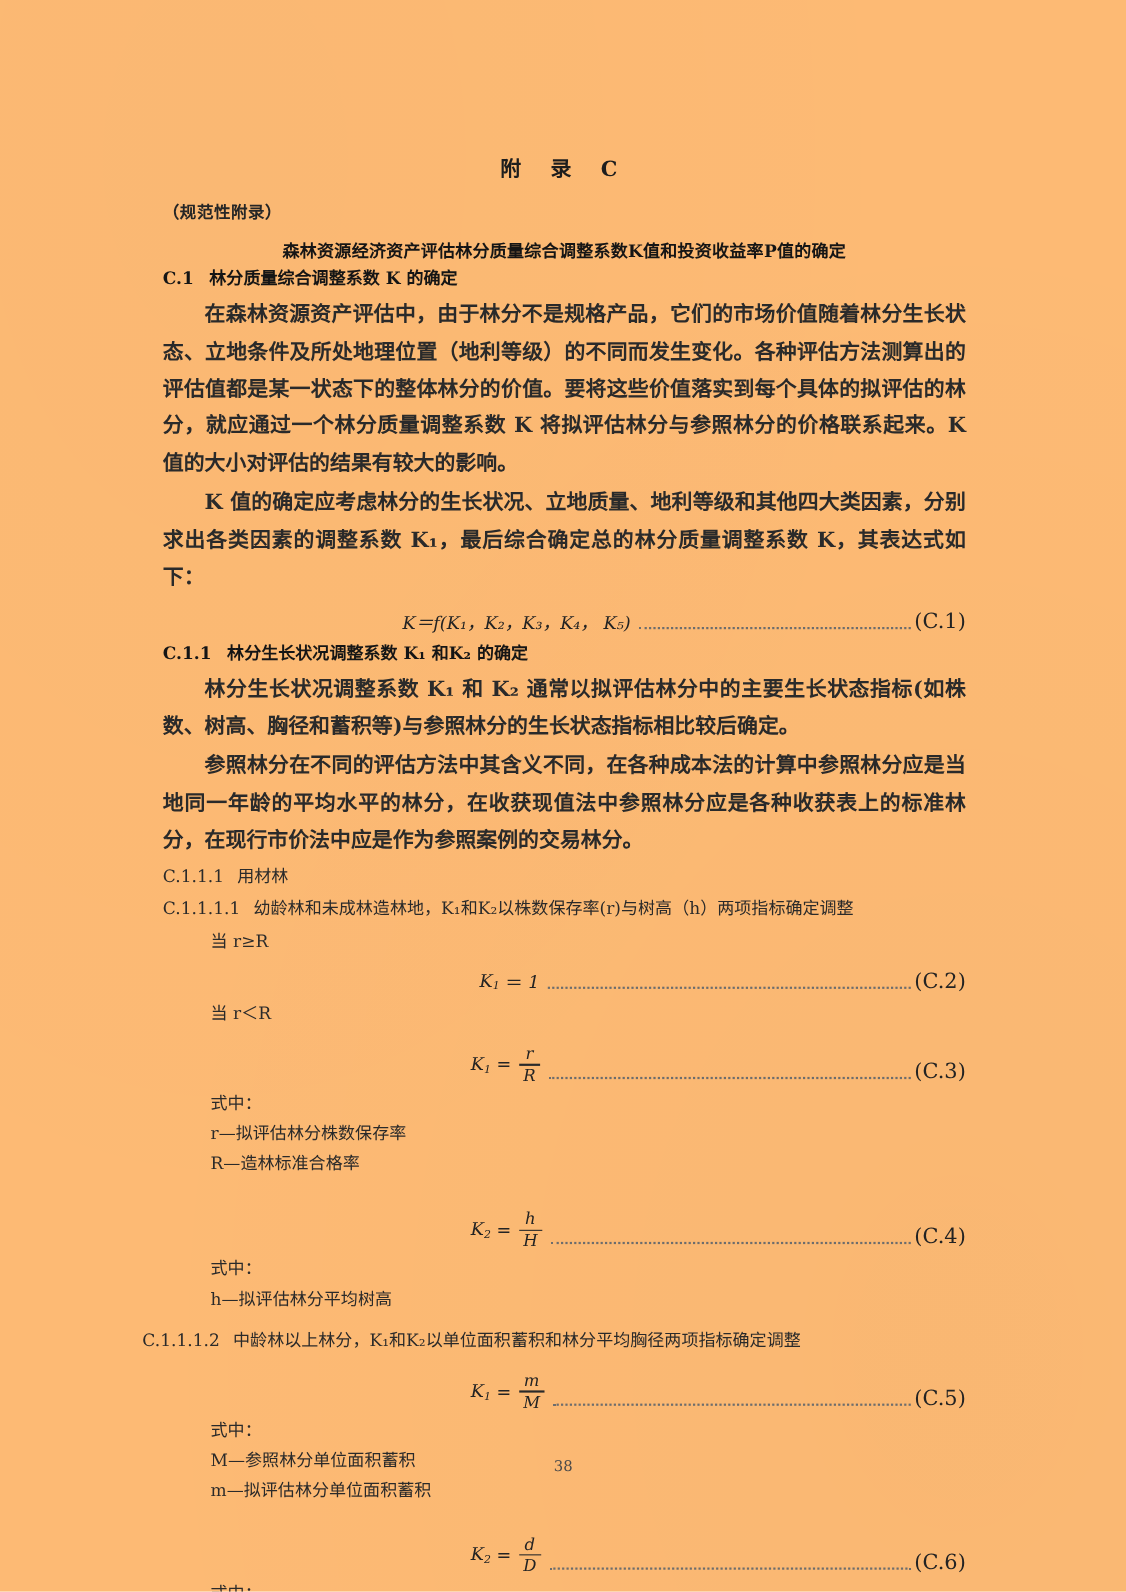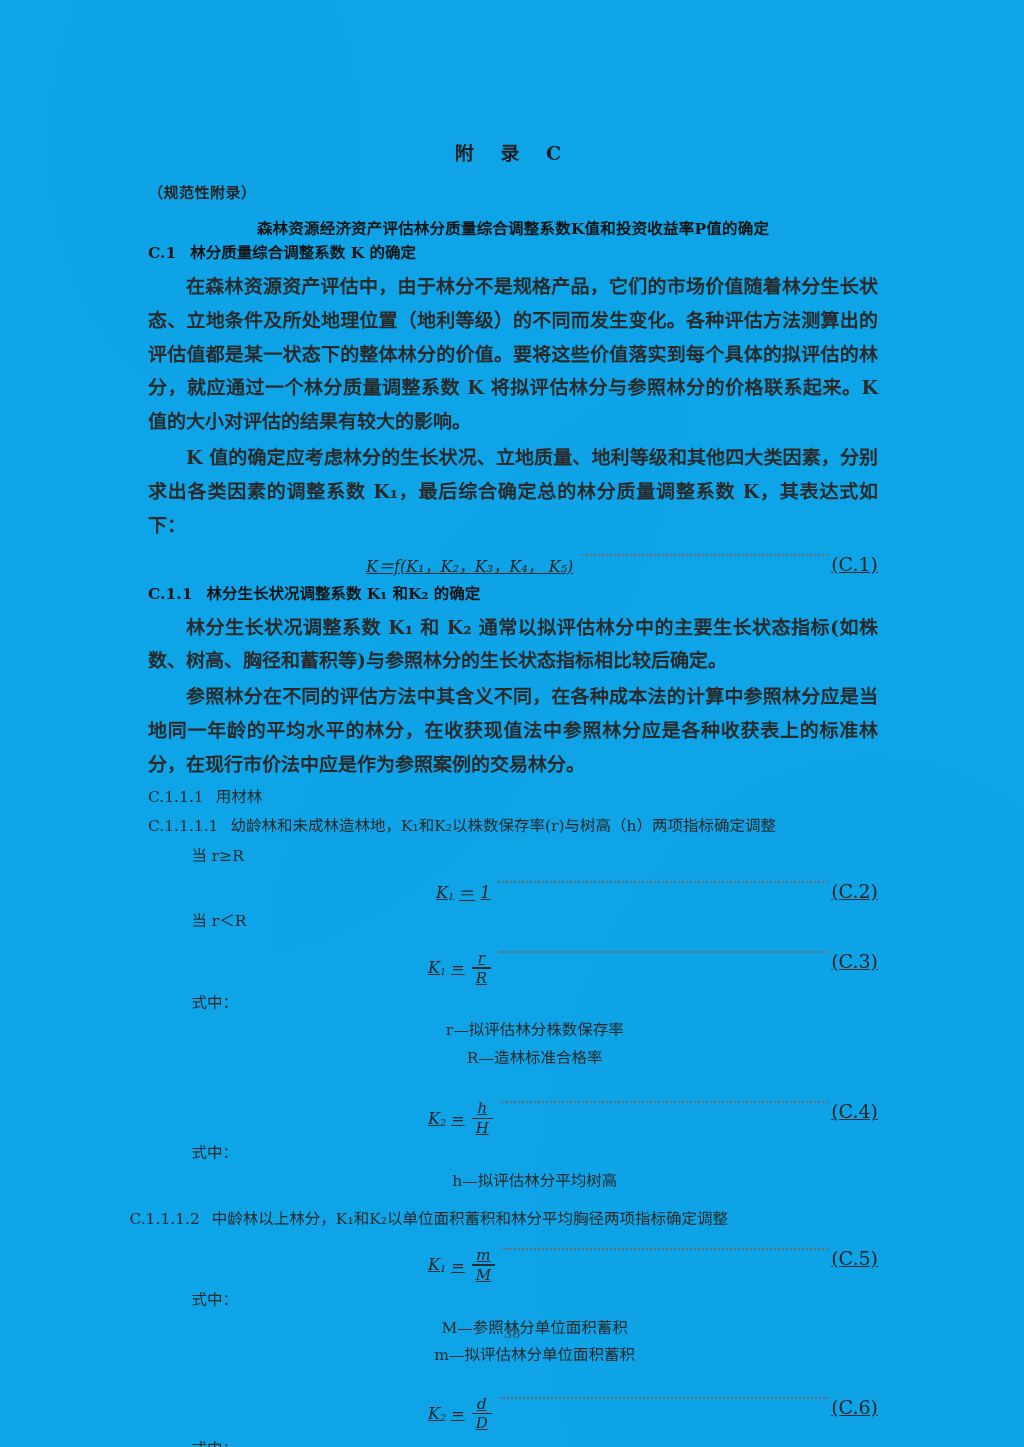--- a/index.html
+++ b/index.html
@@ -10,21 +10,21 @@
   }
   body {
     font-family: "DejaVu Serif", "Liberation Serif", serif;
     color: #2b2b2b;
   }
   .page {
     position: relative;
     width: 1024px;
     height: 1447px;
     margin: 0 auto;
-    background: #0ea5e9;
+    background: #fdba74;
     overflow: hidden;
     box-sizing: border-box;
   }
   
   .scan-tint {
     position: absolute;
     inset: 0;
     pointer-events: none;
     background:
       radial-gradient(ellipse at 20% 10%, rgba(0,0,0,0.012), rgba(0,0,0,0) 60%),
@@ -91,30 +91,29 @@
     filter: blur(0.3px);
   }
   .sub-line { margin: 0 0 2px 0; }
   .sub-line .num { margin-right: 12px; }
   .hang {
     padding-left: 2.1em;
     text-indent: -2.1em;
   }
   .cont-indent { padding-left: 2.8em; }
   .where { padding-left: 2.8em; margin-top: 2px; }
-  .sym { padding-left: 2.8em; text-align: center; }
+  .sym { padding-left: 2.8em; }
   .cond { padding-left: 2.8em; }
   .clause-indent { padding-left: 0.9em; }
   
   .formula-row {
     display: flex;
-    align-items: flex-start;
+    align-items: flex-end;
     margin: 10px 0 4px 0;
     filter: blur(0.3px);
-    text-decoration: underline;
   }
   .formula-row.tall { margin: 14px 0 4px 0; }
   .formula-spacer { flex: 0 0 auto; }
   .formula-expr {
     font-family: "DejaVu Serif", "Liberation Serif", serif;
     font-style: italic;
     font-size: 16px;
     white-space: nowrap;
     display: flex;
     align-items: center;

